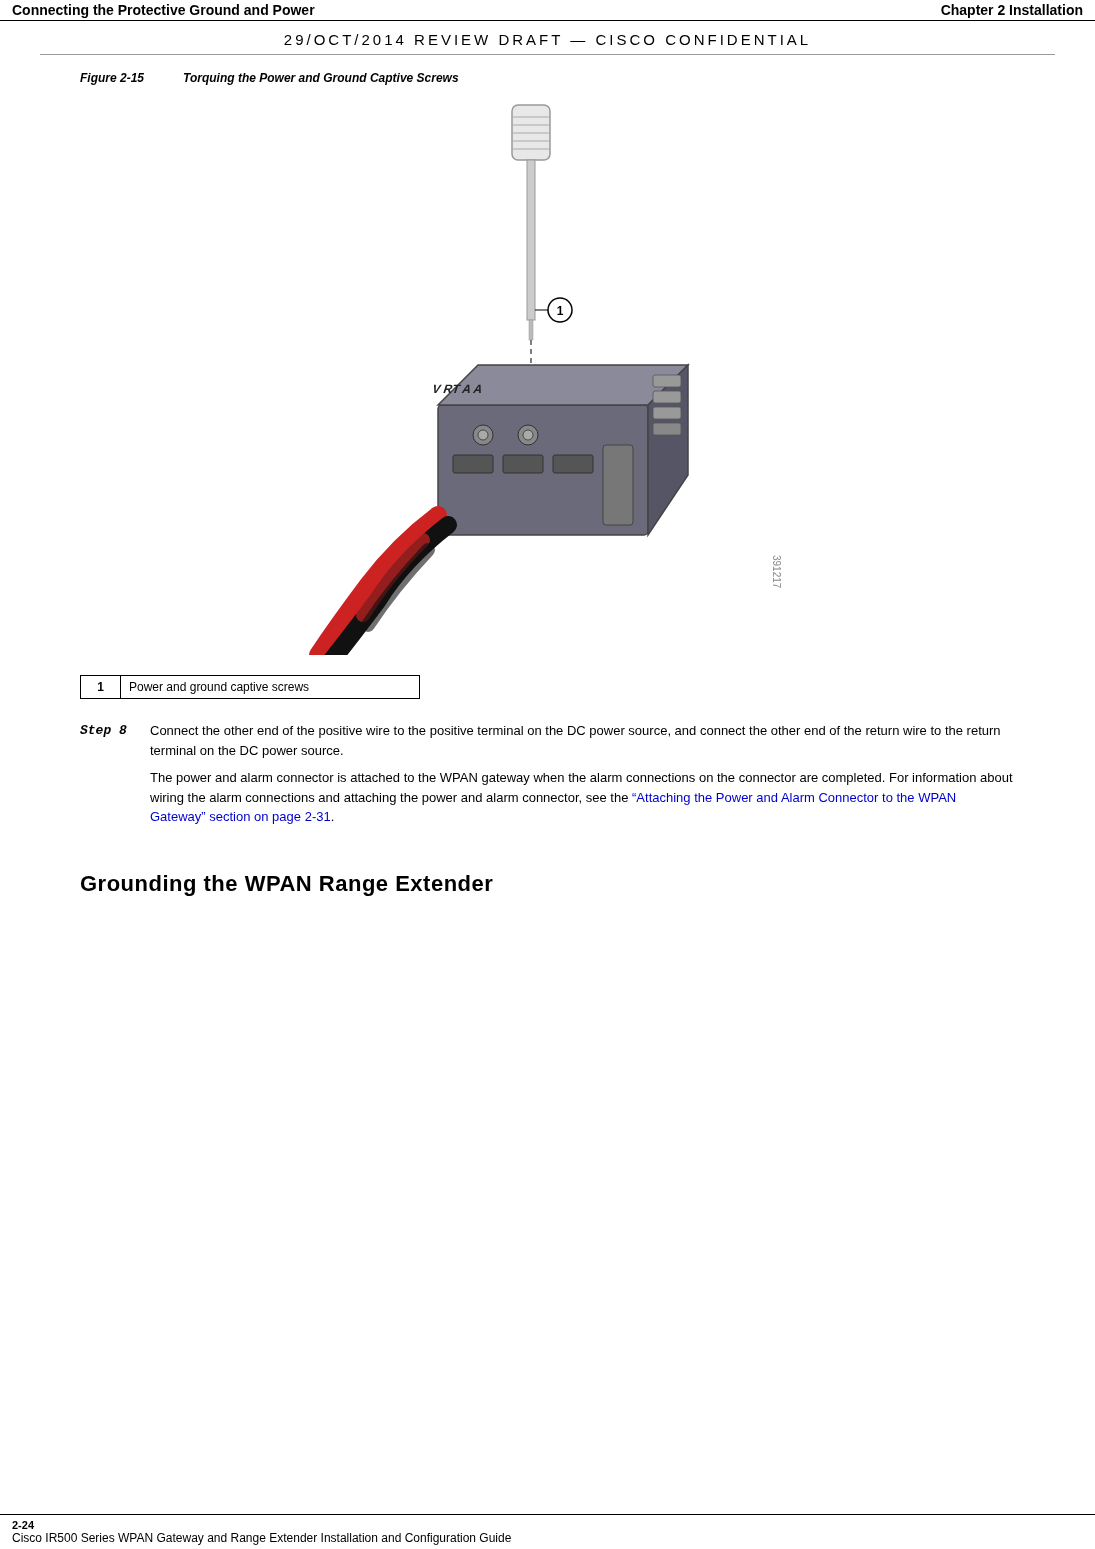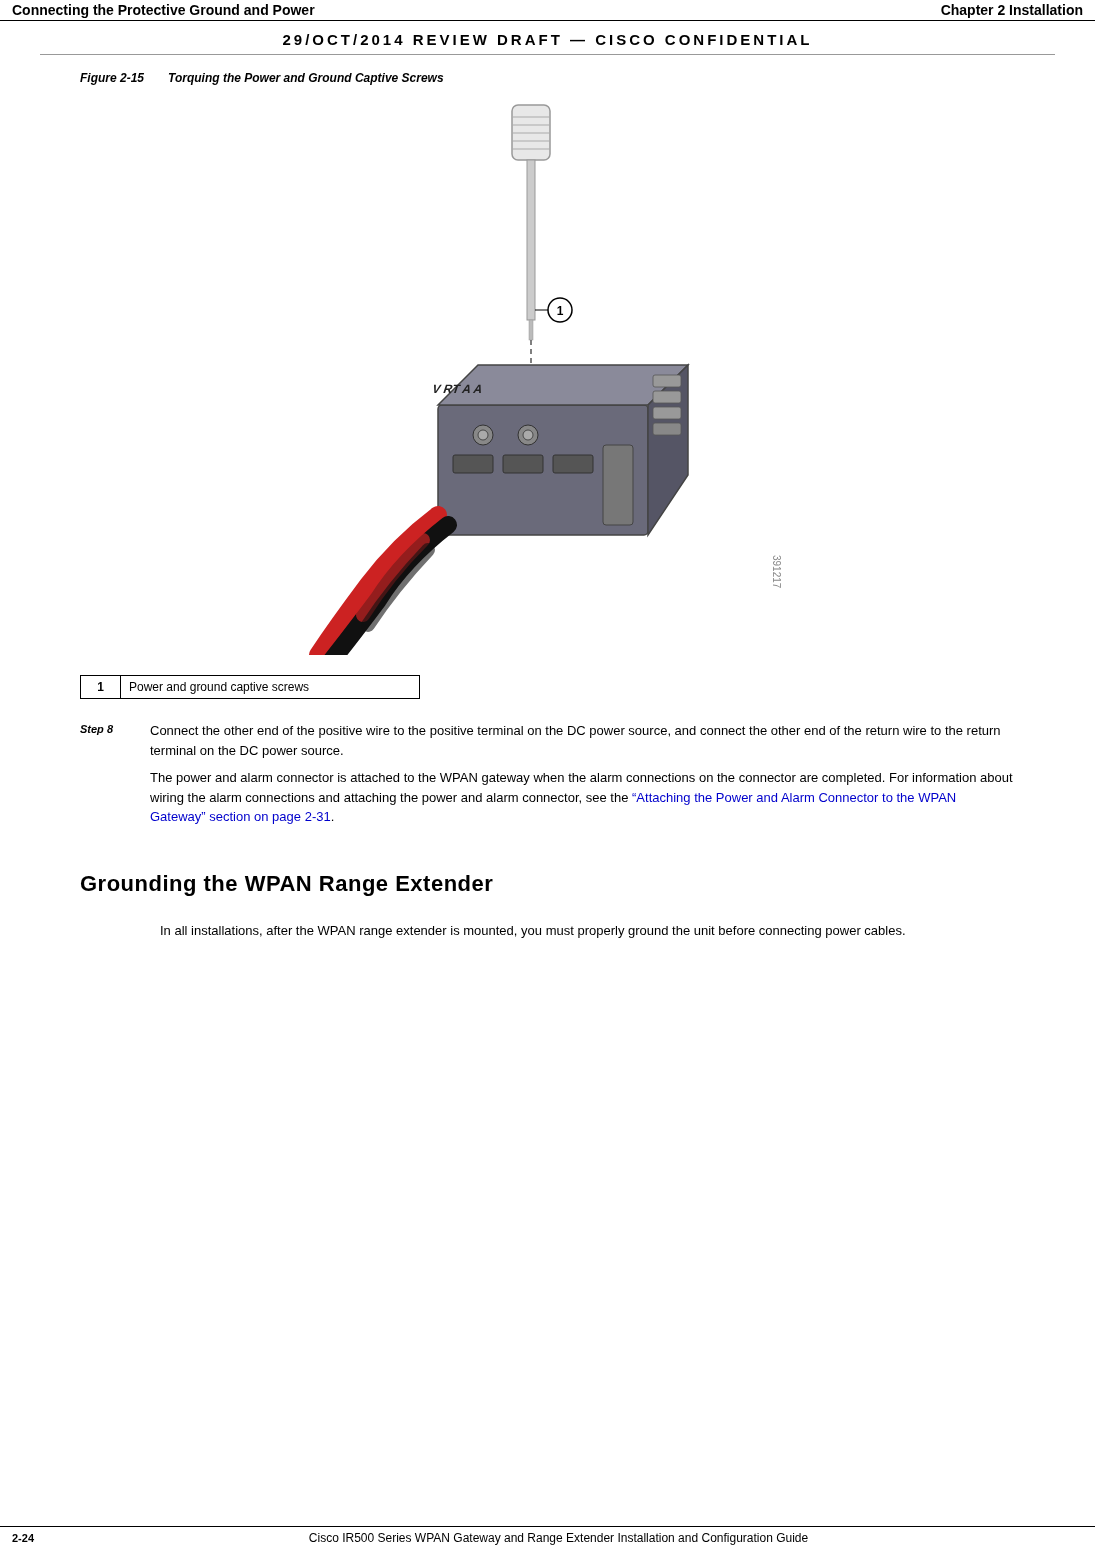--- a/index.html
+++ b/index.html
@@ -23,39 +23,40 @@
       padding: 2px 12px;
       font-size: 14px;
     }
     .top-bar-left { font-weight: bold; }
     .top-bar-right { font-weight: bold; }
 
     
     .draft-banner {
       text-align: center;
       font-size: 15px;
-      font-weight: bold;
+      font-weight: normal;
       letter-spacing: 3px;
       padding: 10px 0 6px 0;
       border-bottom: 1px solid #999;
       margin: 0 40px;
     }
 
     
     .main-content {
       padding: 0 80px 0 80px;
     }
 
     
     .figure-title {
       display: flex;
       align-items: baseline;
       margin-top: 16px;
       margin-bottom: 10px;
       font-size: 12px;
+      gap: 15px;
     }
     .figure-title .fig-label {
       font-weight: bold;
       margin-right: 24px;
       font-style: italic;
     }
     .figure-title .fig-desc {
       font-weight: bold;
       font-style: italic;
     }
@@ -97,21 +98,22 @@
       display: flex;
       margin-top: 22px;
       font-size: 13px;
       line-height: 1.5;
     }
     .step-label {
       font-weight: bold;
       font-style: italic;
       min-width: 70px;
       padding-right: 8px;
-      font-size: 11px;
+      font-size: 13px;
+      font-family: Liberation Mono, monospace;
     }
     .step-content {
       flex: 1;
     }
     .step-content p {
       margin-bottom: 8px;
     }
     .step-content a {
       color: #0000cc;
       text-decoration: none;
@@ -135,23 +137,24 @@
 
     
     .bottom-bar {
       position: absolute;
       bottom: 0;
       left: 0;
       right: 0;
       border-top: 1px solid #000;
       display: flex;
       justify-content: space-between;
-      align-items: center;
+      align-items: flex-start;
       padding: 4px 12px;
       font-size: 10px;
+      flex-direction: column;
     }
     .bottom-bar-center {
       text-align: center;
       font-size: 12px;
     }
     .bottom-bar-left {
       font-weight: bold;
       font-size: 11px;
     }
   </style>
@@ -247,21 +250,20 @@
     <span class="step-label">Step 8</span>
     <div class="step-content">
       <p>Connect the other end of the positive wire to the positive terminal on the DC power source, and connect the other end of the return wire to the return terminal on the DC power source.</p>
       <p>
         <span>The power and alarm connector is attached to the WPAN gateway when the alarm connections on the connector are completed. For information about wiring the alarm connections and attaching the power and alarm connector, see the </span><a href="#">“Attaching the Power and Alarm Connector to the WPAN Gateway” section on page 2-31</a><span>.</span>
       </p>
     </div>
   </div>
 
   <div class="section-heading">Grounding the WPAN Range Extender</div>
-  <div class="section-body">In all installations, after the WPAN range extender is mounted, you must properly ground the unit before connecting power cables.</div>
 
 </div>
 
 <div class="bottom-bar">
   <span class="bottom-bar-left">2-24</span>
   <span class="bottom-bar-center">Cisco IR500 Series WPAN Gateway and Range Extender Installation and Configuration Guide</span>
   <span></span>
 </div>
 
 </body></html>

